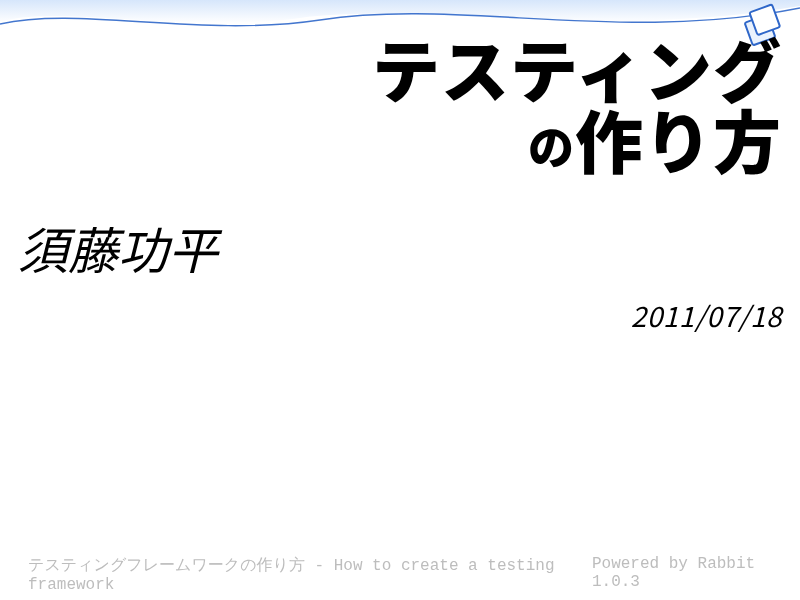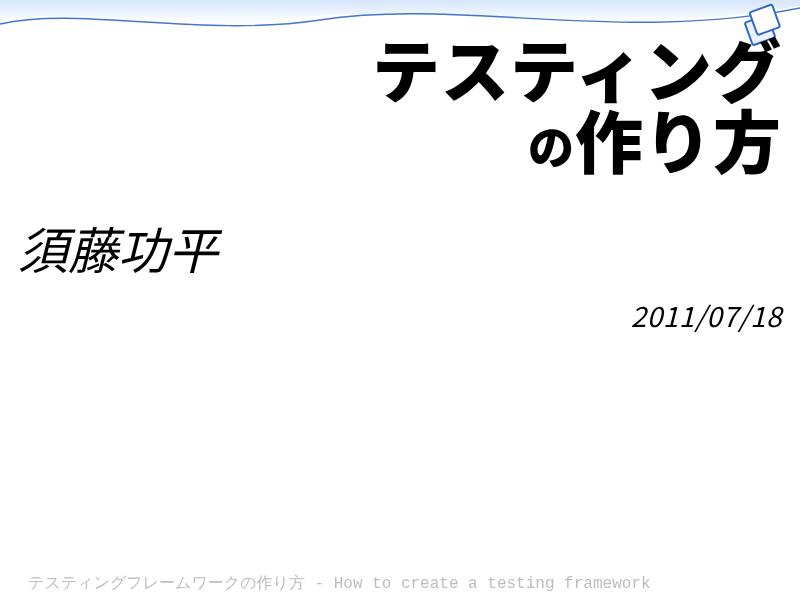--- a/index.html
+++ b/index.html
@@ -99,13 +99,14 @@
   <div class="title-jp">
     <span class="line">テスティング</span>
     <span class="line"><span class="small-no">の</span><span>作り方</span></span>
   </div>
   <div class="author">須藤功平</div>
   <div class="date">2011/07/18</div>
 </div>
 
 <div class="footer">
   <span>テスティングフレームワークの作り方 - How to create a testing framework</span>
+  <span>Powered by Rabbit 1.0.3</span>
 </div>
 
 </body></html>

